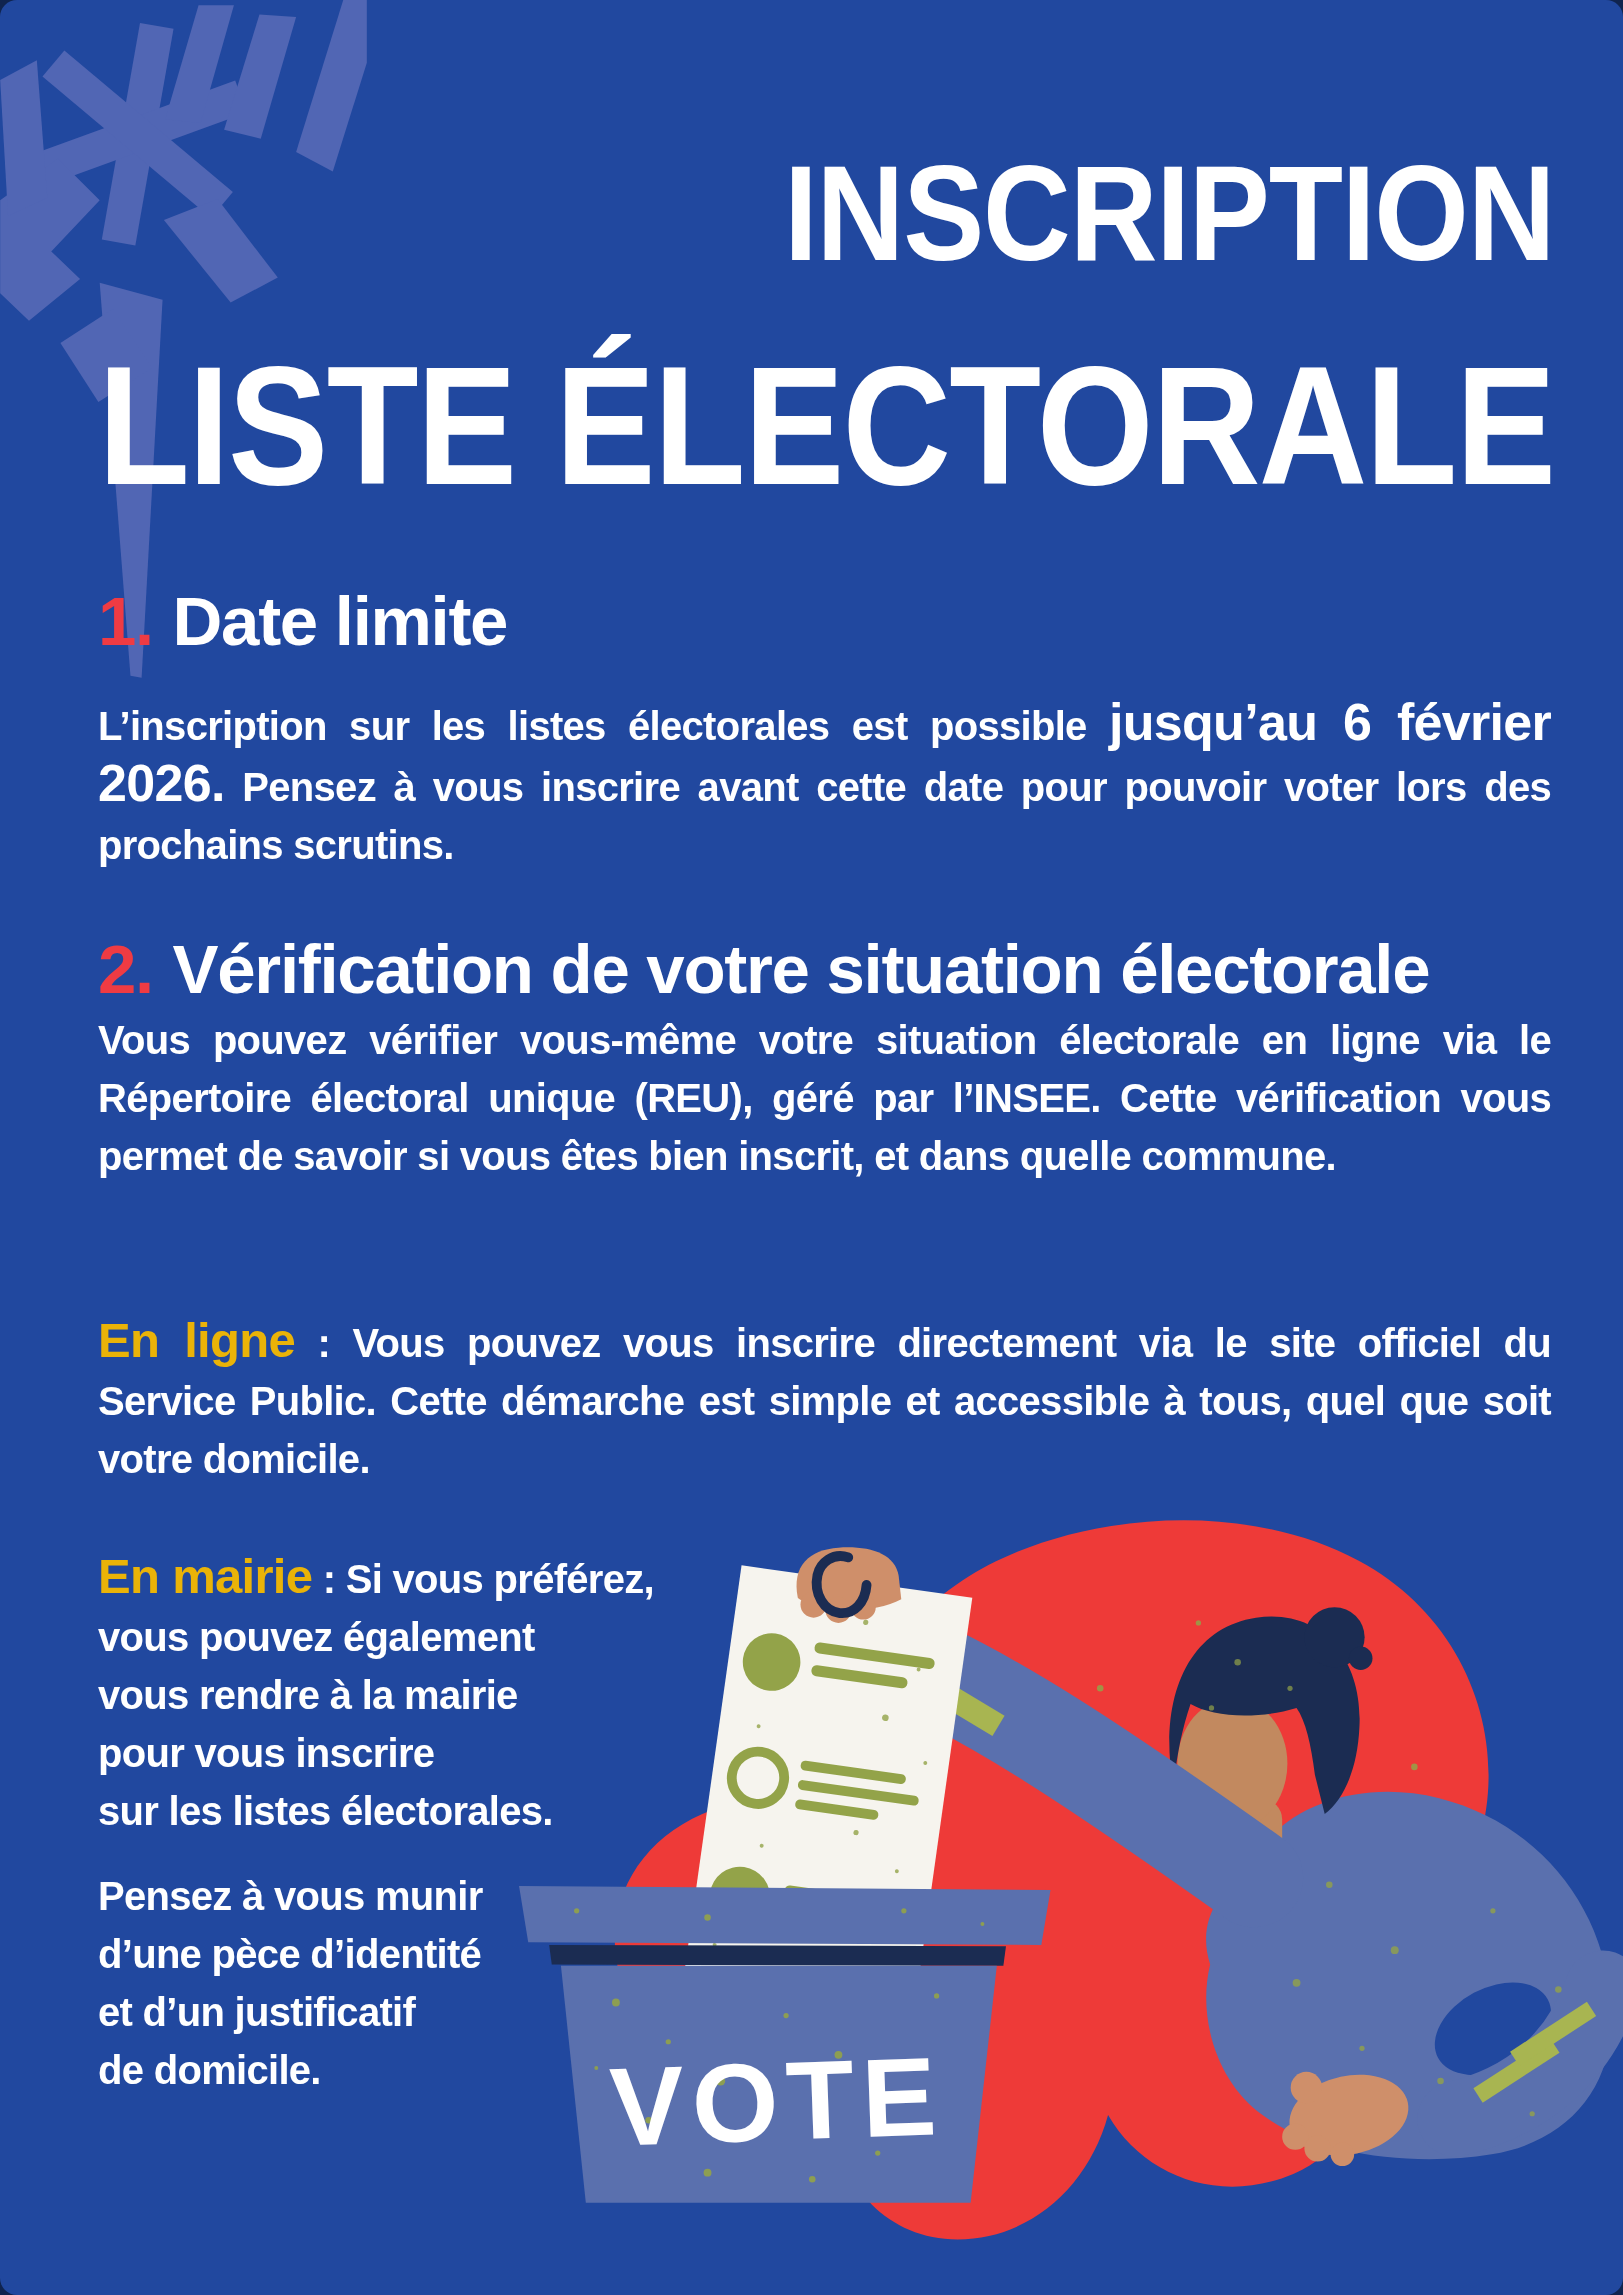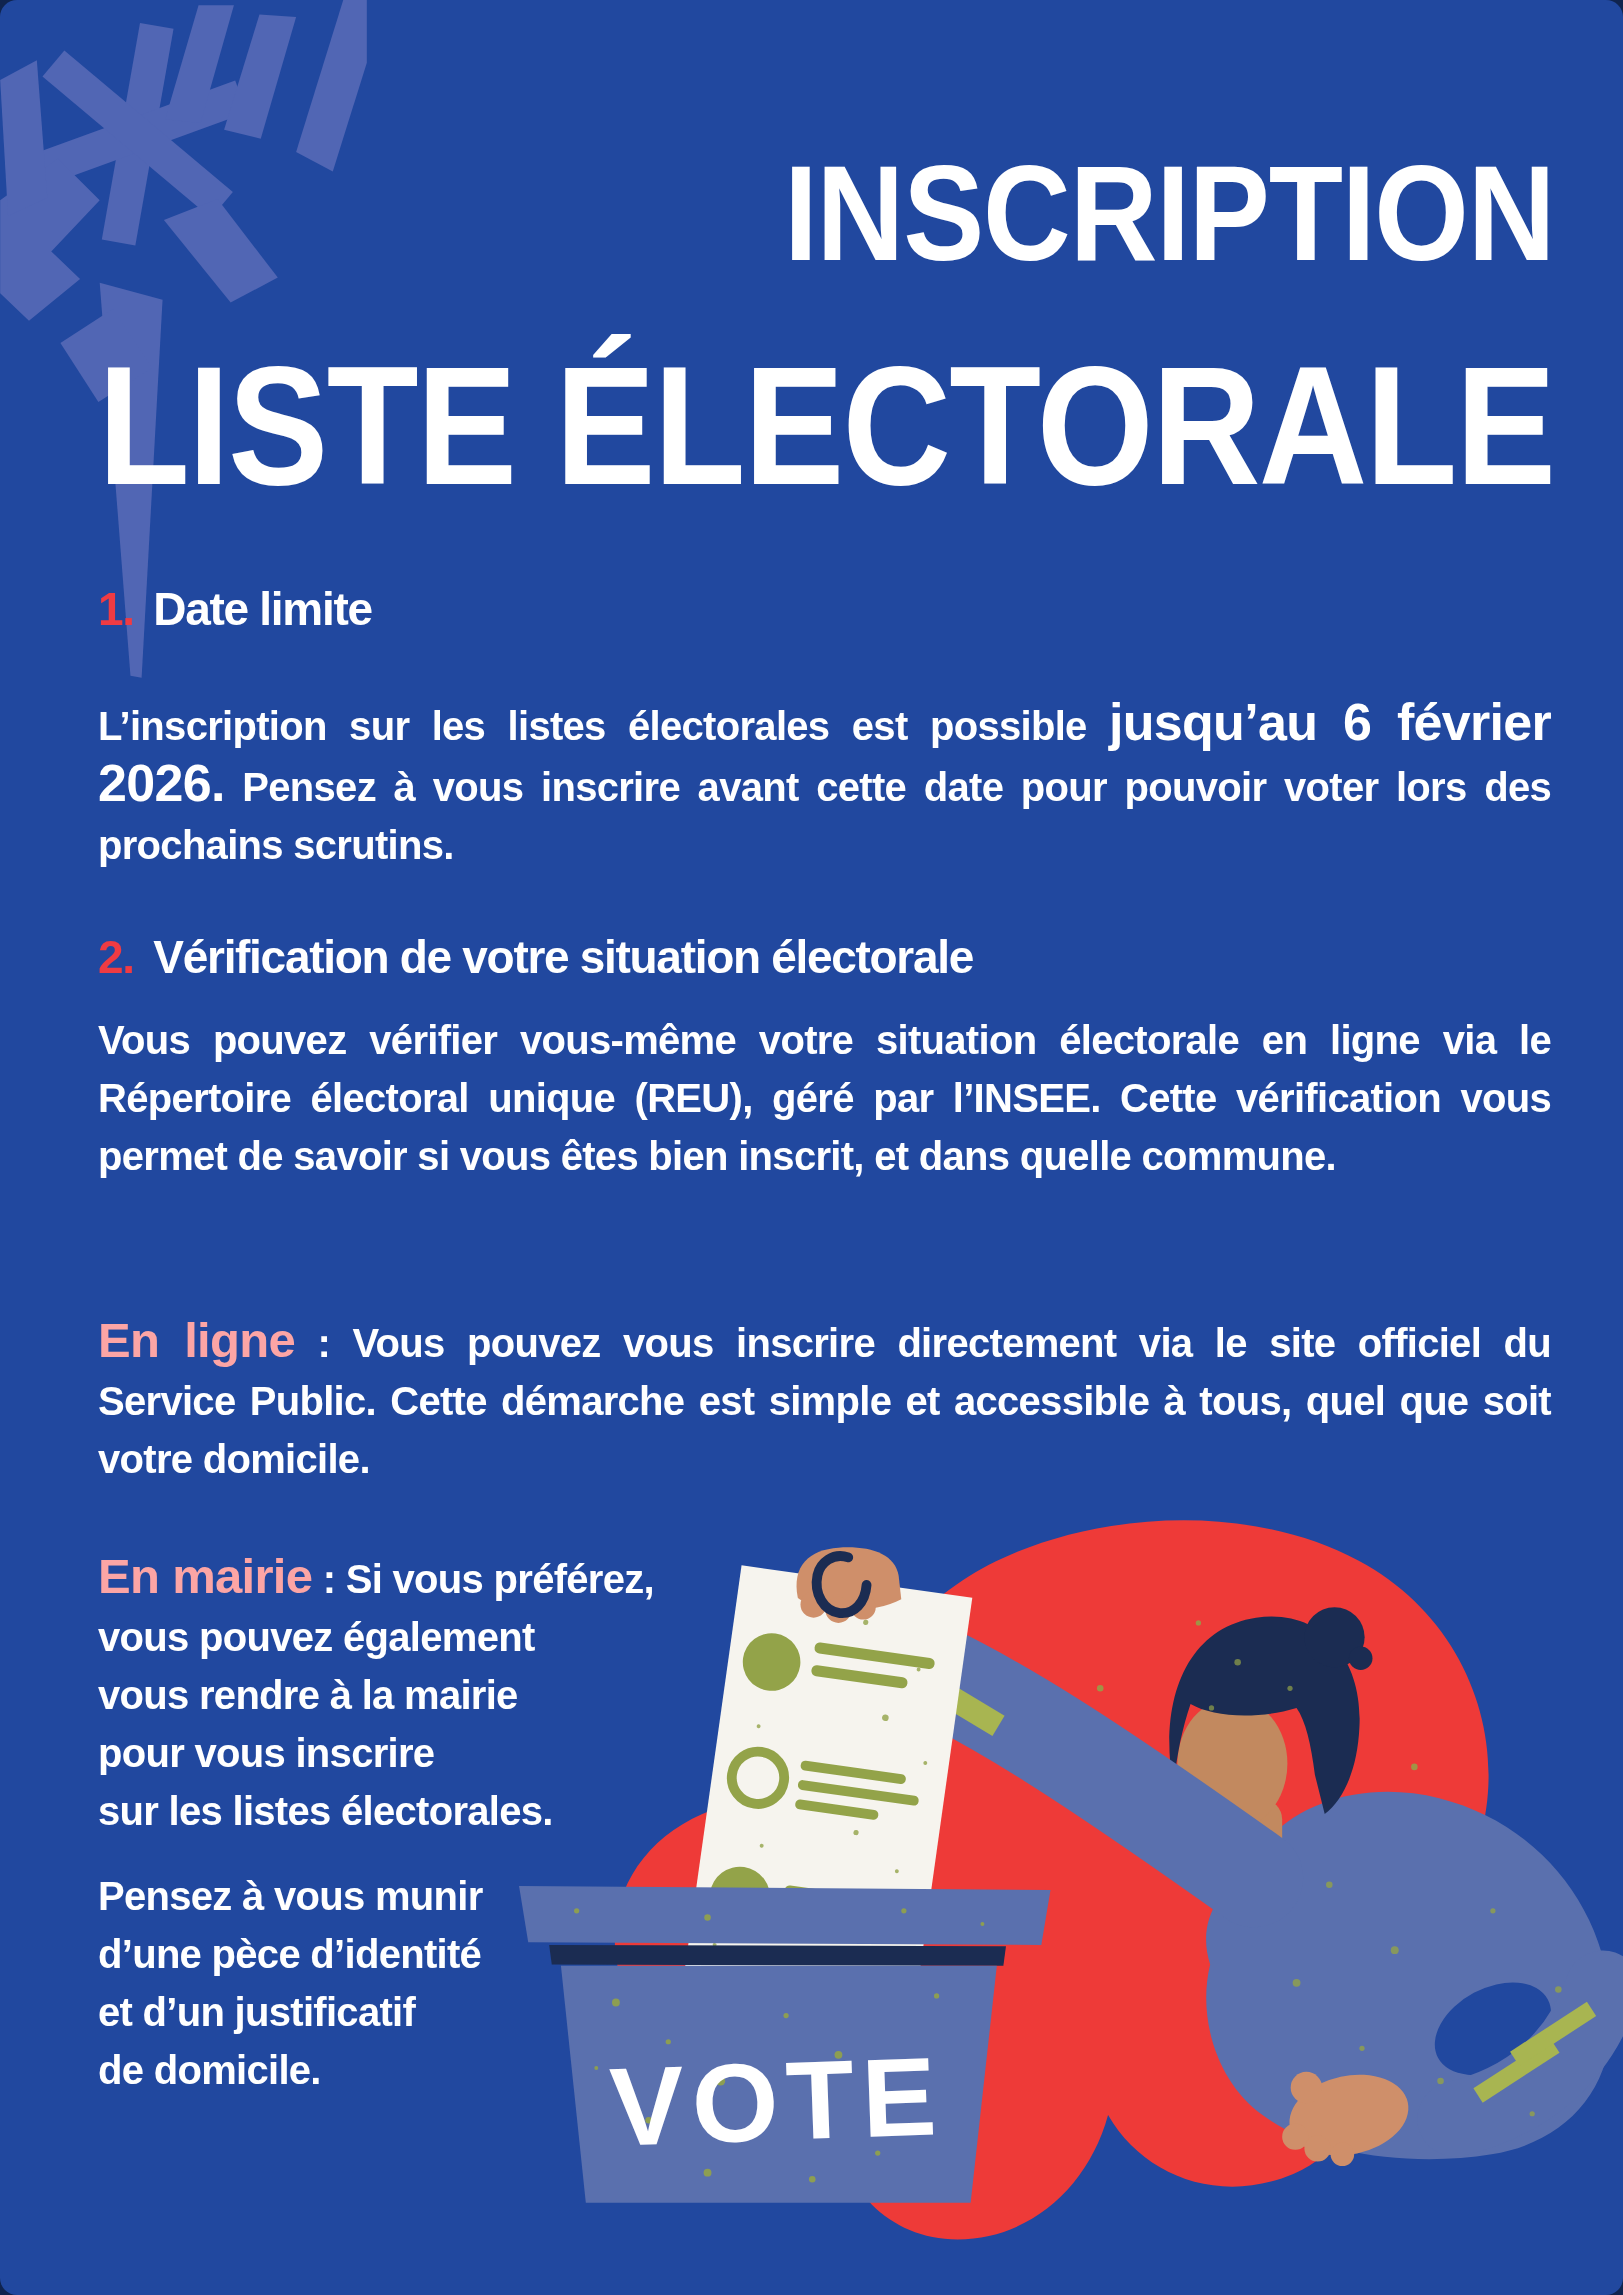--- a/index.html
+++ b/index.html
@@ -14,26 +14,26 @@
     border-radius:17px;
   }
   
   .watermark{position:absolute;left:0;top:0;z-index:0;}
   
   .titles{position:absolute;top:141px;right:69px;text-align:right;z-index:2;line-height:1;}
   .title-line1{font-size:135px;line-height:1.08;letter-spacing:-1.3px;transform:scaleX(0.90);transform-origin:right center;white-space:nowrap;}
   .title-line2{font-size:169px;line-height:1.06;letter-spacing:-2px;transform:scaleX(0.89);transform-origin:right center;white-space:nowrap;margin-top:49px;}
   
   .sec{position:absolute;left:98px;z-index:2;}
-  .h2{font-size:46px;line-height:1.1;letter-spacing:-1.3px;white-space:nowrap;}
+  .h2{font-size:69px;line-height:1.1;letter-spacing:-1.3px;white-space:nowrap;}
   .h2 .num{color:#ef3b43;margin-right:19.6px;}
   .body{font-size:40px;line-height:1.45;letter-spacing:-0.7px;text-align:justify;width:1453px;}
   .body.narrow{width:655px;text-align:left;}
   .big{font-size:52px;line-height:1.1;}
-  .redlabel{color:#fca5a5;font-size:49px;line-height:1;}
+  .redlabel{color:#eab308;font-size:49px;line-height:1;}
   .prewrap{white-space:pre-line;}
   #s1h{top:584px;} #s1p{top:658px;margin-top:36px;}
   #s2h{top:932px;text-align:right;} #s2p{top:1011px;}
   #s3h{top:1236px;} #s3p{top:1314px;}
   #s4p{top:1550px;} #s5p{top:1867px;}
   
   .illu{position:absolute;left:511px;top:1492px;z-index:1;}
   .vote-text{font-family:"Liberation Sans","DejaVu Sans",sans-serif;font-weight:700;letter-spacing:12px;}
 </style>
 </head>

